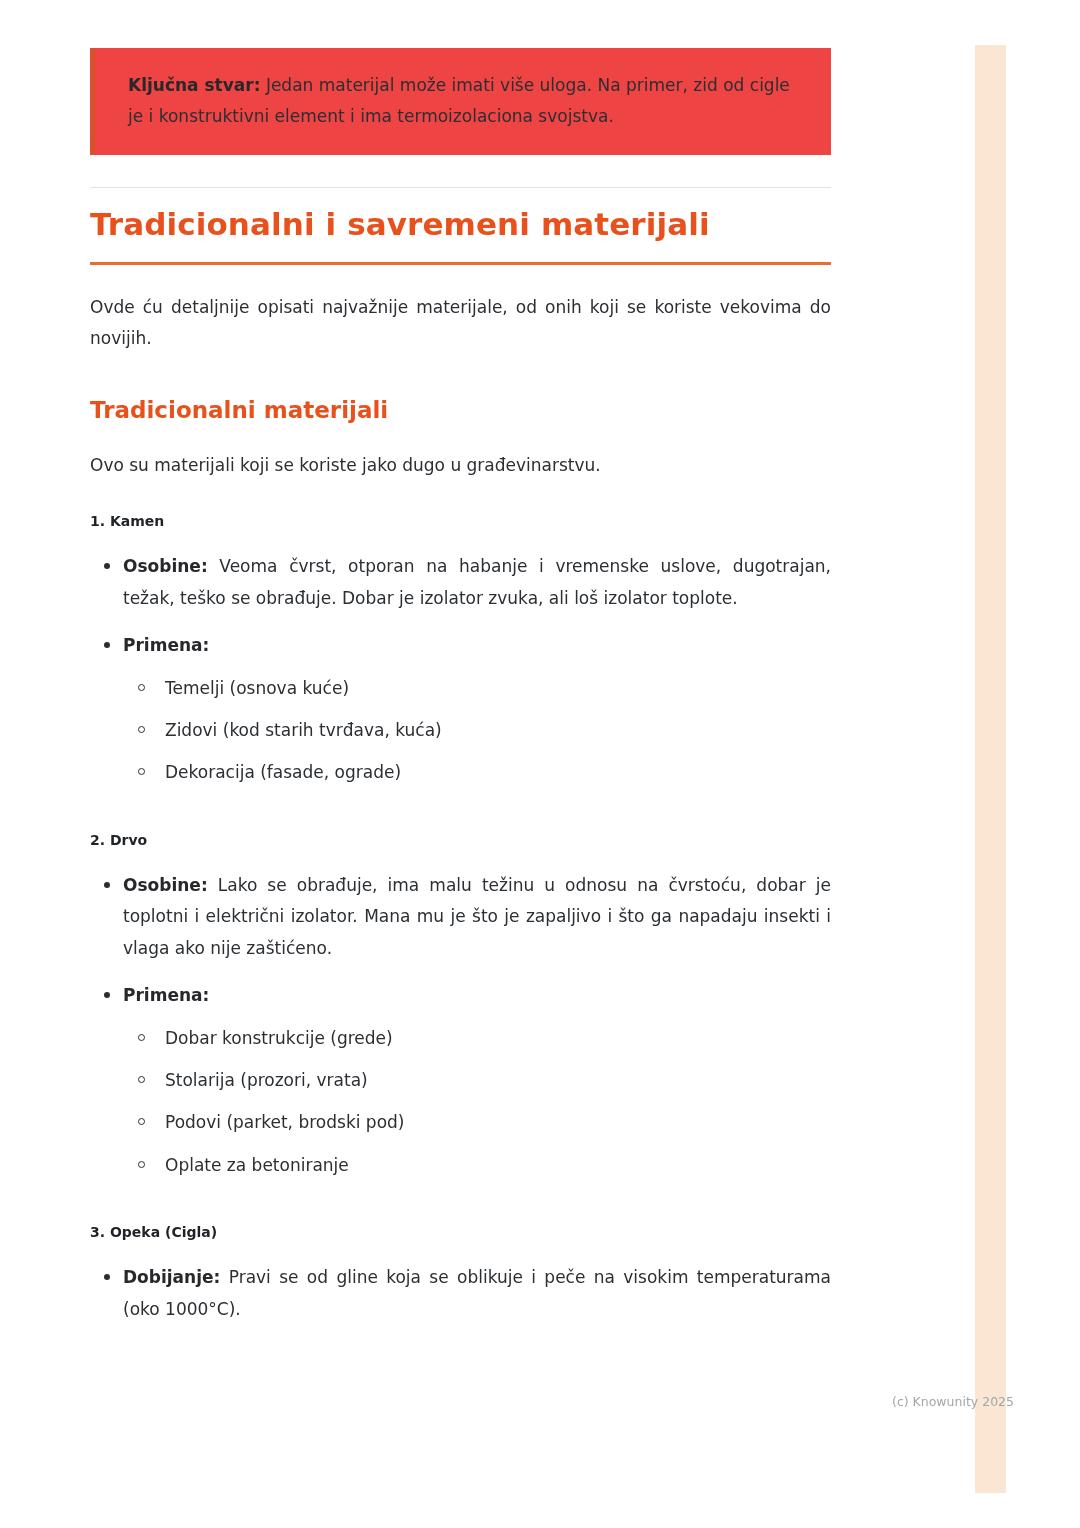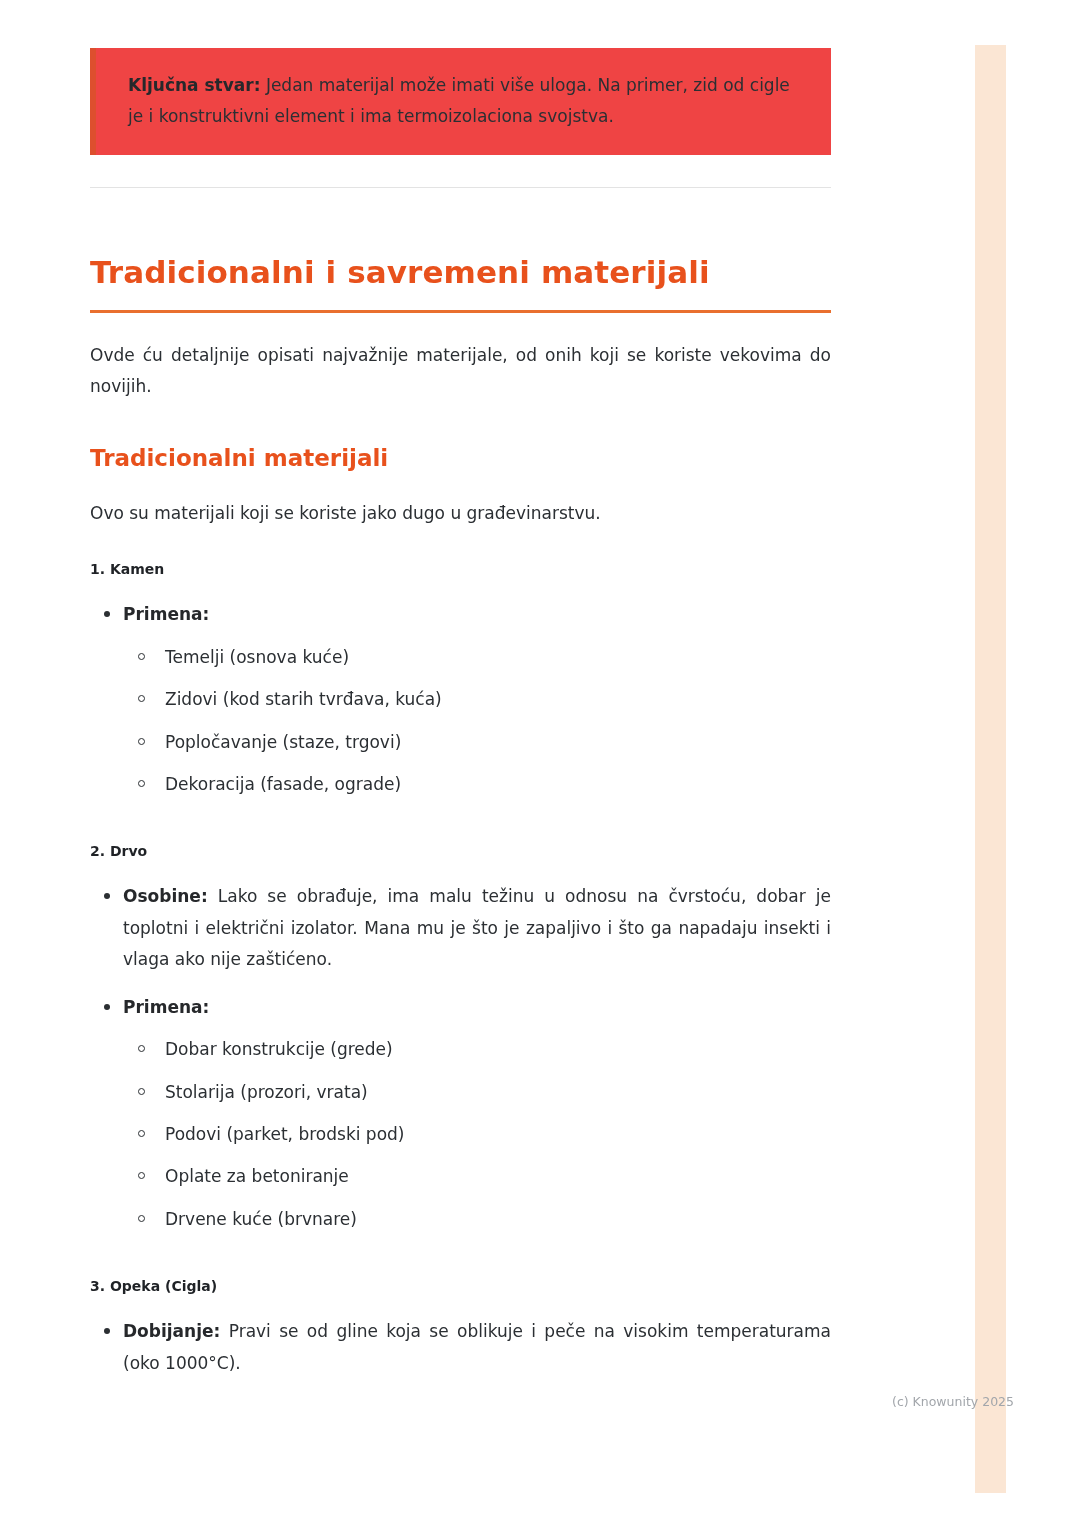--- a/index.html
+++ b/index.html
@@ -32,21 +32,21 @@
   }
   .callout strong { font-weight: 700; color: #26282b; }
 
   .divider {
     border: none;
     border-top: 1px solid #e3e3e3;
     margin-top: 32px;
   }
 
   h1.title {
-    margin-top: 66px;
+    margin-top: 18px;
     font-size: 31px;
     font-weight: 700;
     color: #e8511c;
     letter-spacing: 0.1px;
     padding-bottom: 20px;
     border-bottom: 3px solid #e96f2e;
   }
 
   p.body-p {
     margin-top: 27px;
@@ -154,45 +154,45 @@
     <h2 class="subtitle">Tradicionalni materijali</h2>
 
     <p class="body-p">Ovo su materijali koji se koriste jako dugo u građevinarstvu.</p>
 
     <h3 class="item-heading">1. Kamen</h3>
     <ul class="blist">
       <li>
         <span class="marker-cell">
             <span class="dot"></span>
           </span>
+        <div class="li-body"><strong>Osobine:</strong> <span>Veoma čvrst, otporan na habanje i vremenske uslove, dugotrajan, težak, teško se obrađuje. Dobar je izolator zvuka, ali loš izolator toplote.</span></div>
+      </li>
+      <li>
+        <span class="marker-cell">
+            <span class="dot"></span>
+          </span>
         <div class="li-body">
           <strong>Primena:</strong>
           <ul class="sub">
             <li>
               <span class="sub-marker-cell">
                   <span class="circ"></span>
                 </span>
               <span class="sub-text">Temelji (osnova kuće)</span>
             </li>
             <li>
               <span class="sub-marker-cell">
                   <span class="circ"></span>
                 </span>
               <span class="sub-text">Zidovi (kod starih tvrđava, kuća)</span>
             </li>
             <li>
               <span class="sub-marker-cell">
                   <span class="circ"></span>
                 </span>
-              <span class="sub-text">Popločavanje (staze, trgovi)</span>
-            </li>
-            <li>
-              <span class="sub-marker-cell">
-                  <span class="circ"></span>
-                </span>
               <span class="sub-text">Dekoracija (fasade, ograde)</span>
             </li>
           </ul>
         </div>
       </li>
     </ul>
 
     <h3 class="item-heading">2. Drvo</h3>
     <ul class="blist">
       <li>
@@ -225,26 +225,20 @@
                   <span class="circ"></span>
                 </span>
               <span class="sub-text">Podovi (parket, brodski pod)</span>
             </li>
             <li>
               <span class="sub-marker-cell">
                   <span class="circ"></span>
                 </span>
               <span class="sub-text">Oplate za betoniranje</span>
             </li>
-            <li>
-              <span class="sub-marker-cell">
-                  <span class="circ"></span>
-                </span>
-              <span class="sub-text">Drvene kuće (brvnare)</span>
-            </li>
           </ul>
         </div>
       </li>
     </ul>
 
     <h3 class="item-heading">3. Opeka (Cigla)</h3>
     <ul class="blist">
       <li>
         <span class="marker-cell">
             <span class="dot"></span>

